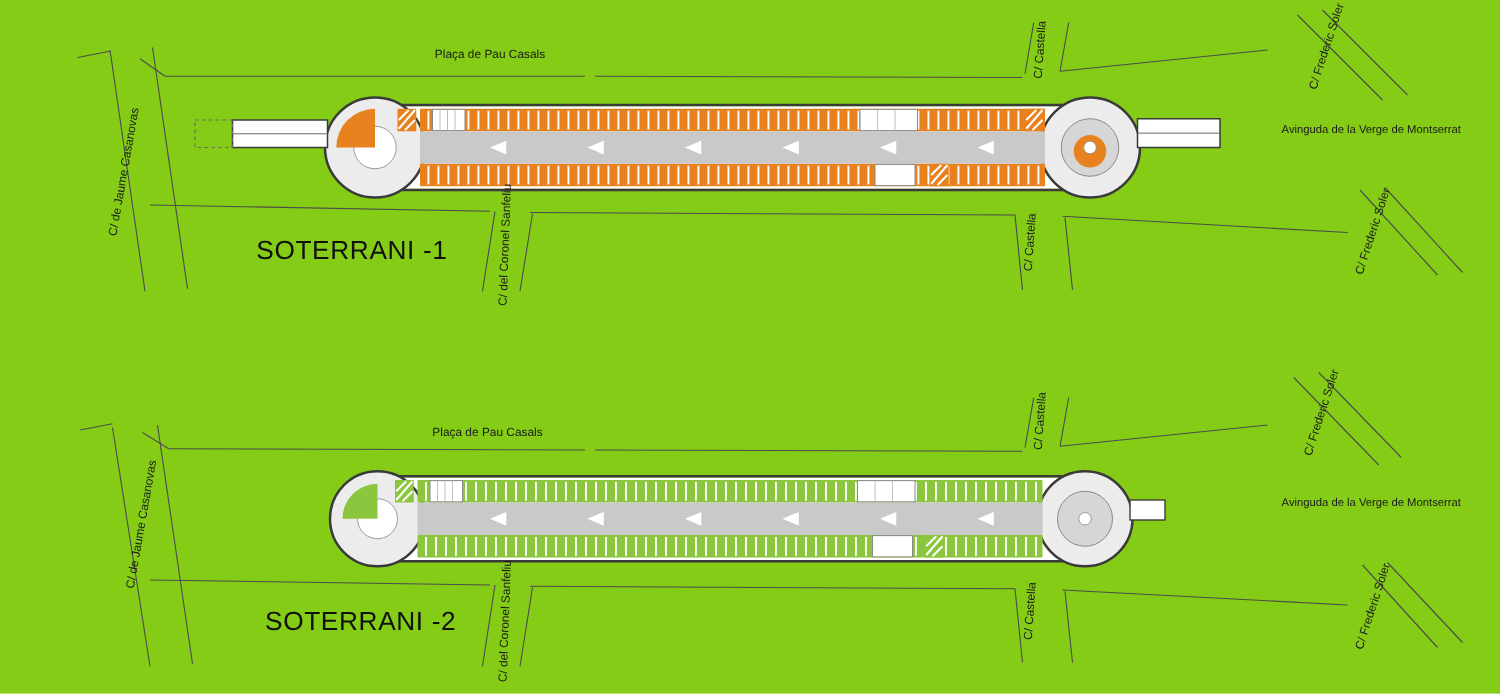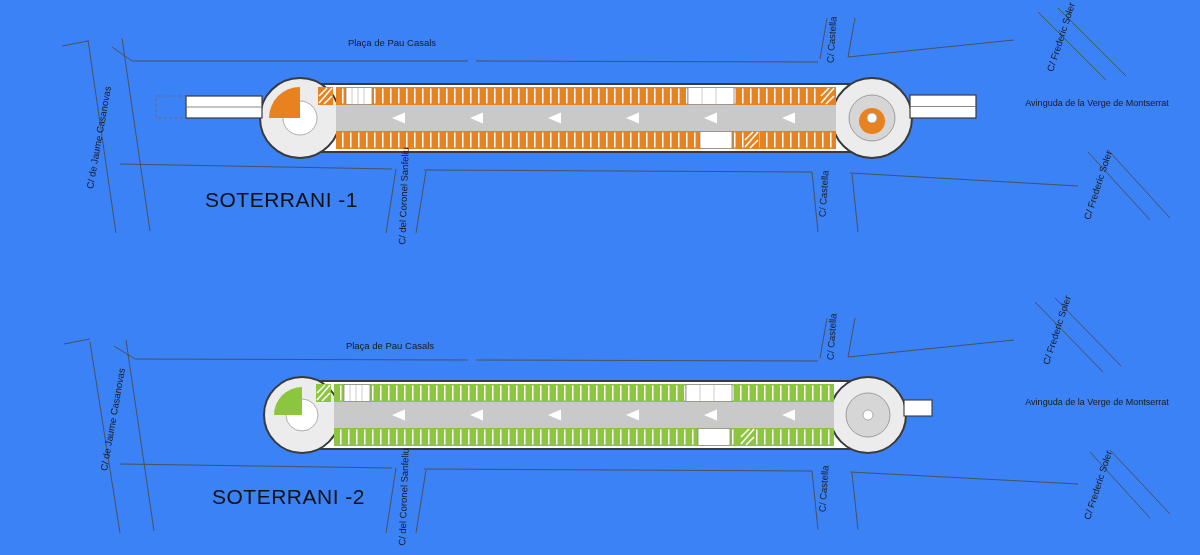--- a/index.html
+++ b/index.html
@@ -5,21 +5,21 @@
   html, body {
     margin: 0;
     padding: 0;
     background: #ffffff;
     font-family: "Liberation Sans", sans-serif;
   }
   .canvas-wrap {
     position: relative;
     width: 1200px;
     height: 555px;
-    background: #3b82f6;
+    background: #84cc16;
     overflow: hidden;
   }
   svg { display: block; }
   .street { stroke: #4c4c4c; stroke-width: 0.9; fill: none; }
   .wall   { stroke: #3a3a3a; }
   .txt    { font-size: 9.5px; fill: #1a1a1a; }
   .txt-sm { font-size: 9px; fill: #1a1a1a; }
   .title  { font-size: 21px; fill: #101010; letter-spacing: 0.5px; }
   .core   { fill: #ffffff; stroke: #8a8a8a; stroke-width: 0.8; }
   .coreline { stroke: #aaaaaa; stroke-width: 0.6; fill: none; }

